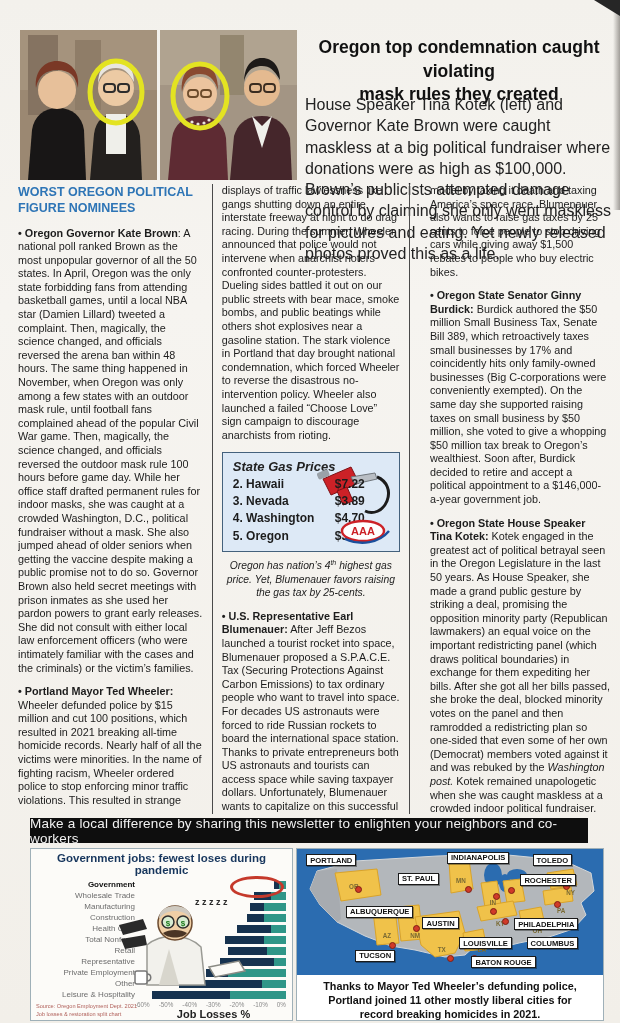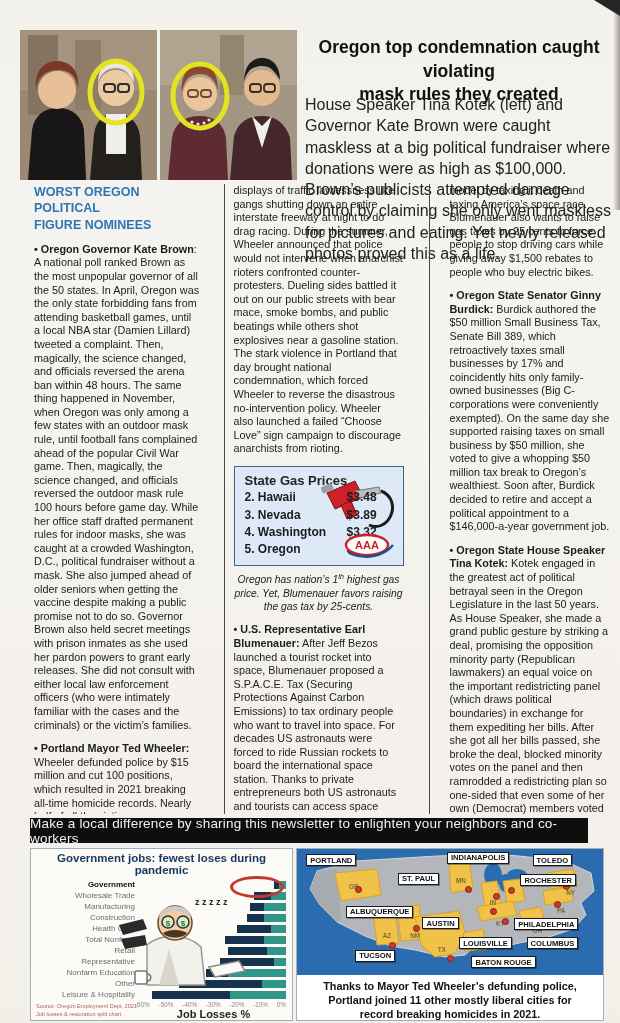--- a/index.html
+++ b/index.html
@@ -14,32 +14,32 @@
   .photo{flex:1;position:relative;overflow:hidden;background:#8d7c6a;}
   .photo svg{display:block;width:100%;height:100%;}
 
   
   .headline{position:absolute;left:303px;top:36px;width:312px;text-align:center;
             font-size:17.5px;font-weight:bold;line-height:1.35;color:#111;}
   .intro{position:absolute;left:305px;top:94px;width:308px;font-size:16px;line-height:1.33;color:#222;}
 
   
   .columns{position:absolute;left:18px;top:184px;width:592px;height:630px;display:flex;overflow:hidden;}
-  .col{font-size:10.8px;line-height:1.26;color:#1c1c1c;margin-left:16px;}
+  .col{font-size:10.8px;line-height:1.26;color:#1c1c1c;}
   .col1{width:196px;padding-right:8px;}
   .col2{width:188px;padding:0 9px;border-left:1px solid #4a4a4a;}
   .col3{width:190px;padding-left:20px;border-left:1px solid #4a4a4a;}
   .sect-title{color:#2e75b6;font-weight:bold;font-size:12.5px;line-height:1.3;margin-bottom:10px;}
   .para{margin:0 0 10px 0;}
   .b{font-weight:bold;}
   .it{font-style:italic;}
 
   
   .gas-box{position:relative;margin:4px 0 6px 0;border:1.2px solid #44617c;background:#dde9f6;padding:6px 8px 6px 10px;}
-  .gas-title-row{display:flex;align-items:flex-start;gap:6px;}
+  .gas-title-row{display:flex;align-items:flex-start;gap:6px;font-style:italic;}
   .gas-title{font-size:13px;font-weight:bold;color:#222;}
   .gas-row{display:flex;font-size:12px;font-weight:bold;line-height:1.45;}
   .gas-row .gs{width:102px;}
   .gas-rows{position:relative;z-index:2;width:150px;}
   .pump{position:absolute;right:4px;top:4px;width:78px;height:64px;z-index:1;}
   .aaa{position:absolute;right:8px;bottom:6px;width:52px;height:26px;z-index:3;}
   .gas-caption{font-size:10.3px;font-style:italic;text-align:center;line-height:1.3;margin:2px 0 10px 0;color:#222;}
   .sup{font-size:7px;vertical-align:super;}
 
   
@@ -155,43 +155,43 @@
           <rect x="0" y="14" width="12" height="7" rx="2" fill="#9aa1a8" transform="rotate(-22 6 17)"></rect>
           <path d="M20,34 L30,30 L36,44 L26,48 Z" fill="#cc2127" stroke="#7e1014" stroke-width="1"></path>
           <path d="M34,20 L58,16 L60,22 L38,27 Z" fill="#b9bec4" stroke="#70767c" stroke-width="1"></path>
         </svg>
         <div class="gas-title-row">
           <span class="gas-title">State Gas Prices</span>
         </div>
         <div class="gas-rows" id="gas-rows">
             <div class="gas-row">
               <span class="gs">2. Hawaii</span>
-              <span>$3.48</span>
+              <span>$7.22</span>
             </div>
             <div class="gas-row">
               <span class="gs">3. Nevada</span>
               <span>$3.89</span>
             </div>
             <div class="gas-row">
               <span class="gs">4. Washington</span>
-              <span>$3.32</span>
+              <span>$4.70</span>
             </div>
             <div class="gas-row">
               <span class="gs">5. Oregon</span>
               <span>$3.78</span>
             </div>
           </div>
         <svg class="aaa" viewBox="0 0 52 26">
           <ellipse cx="24" cy="12" rx="21" ry="10" fill="#fff" stroke="#cc2127" stroke-width="2.4"></ellipse>
           <text x="24" y="16" text-anchor="middle" font-size="11" font-weight="bold" fill="#cc2127" font-family="Liberation Sans, sans-serif">AAA</text>
           <path d="M6,20 C22,27 40,24 50,12" fill="none" stroke="#1b4f9c" stroke-width="2.4"></path>
         </svg>
       </div>
 
-      <div class="gas-caption"><span>Oregon has nation’s 1</span><span class="sup">th</span><span> highest gas price. Yet, Blumenauer favors raising the gas tax by 25-cents.</span></div>
+      <div class="gas-caption"><span>Oregon has nation’s 4</span><span class="sup">th</span><span> highest gas price. Yet, Blumenauer favors raising the gas tax by 25-cents.</span></div>
 
       <p class="para"><span class="b">• U.S. Representative Earl Blumenauer:</span><span>  After Jeff Bezos launched a tourist rocket into space, Blumenauer proposed a S.P.A.C.E. Tax (Securing Protections Against Carbon Emissions) to tax ordinary people who want to travel into space. For decades US astronauts were forced to ride Russian rockets to board the international space station. Thanks to private entrepreneurs both US astronauts and tourists can access space while saving taxpayer dollars. Unfortunately, Blumenauer wants to capitalize on this successful private</span></p>
     </div>
 
     <div class="col col3">
       <p class="para">model by taxing it death and taxing America’s space race. Blumenauer also wants to raise gas taxes by 25 cents to force people to stop driving cars while giving away $1,500 rebates to people who buy electric bikes.</p>
       <p class="para"><span class="b">• Oregon State Senator Ginny Burdick:</span><span> Burdick authored the $50 million Small Business Tax, Senate Bill 389, which retroactively taxes small businesses by 17% and coincidently hits only family-owned businesses (Big C-corporations were conveniently exempted). On the same day she supported raising taxes on small business by $50 million, she voted to give a whopping $50 million tax break to Oregon’s wealthiest. Soon after, Burdick decided to retire and accept a political appointment to a $146,000-a-year government job.</span></p>
       <p class="para"><span class="b">• Oregon State House Speaker Tina Kotek:</span><span>  Kotek engaged in the greatest act of political betrayal seen in the Oregon Legislature in the last 50 years. As House Speaker, she made a grand public gesture by striking a deal, promising the opposition minority party (Republican lawmakers) an equal voice on the important redistricting panel (which draws political boundaries) in exchange for them expediting her bills.   After she got all her bills passed, she broke the deal, blocked minority votes on the panel and then ramrodded a redistricting plan so one-sided that even some of her own (Democrat) members voted against it and was rebuked by the </span><span class="it">Washington post.</span><span>   Kotek remained unapologetic when she was caught maskless at a crowded indoor political fundraiser.</span></p>
     </div>
   </div>
@@ -252,21 +252,21 @@
           </div>
         </div>
         <div class="crow">
           <span class="clabel">Representative</span>
           <div class="ctrack">
             <div class="cdark" style="width: 36.6667%;"></div>
             <div class="cteal" style="width: 8.33333%;"></div>
           </div>
         </div>
         <div class="crow">
-          <span class="clabel">Nonfarm Education</span>
+          <span class="clabel">Private Employment</span>
           <div class="ctrack">
             <div class="cdark" style="width: 15%;"></div>
             <div class="cteal" style="width: 40%;"></div>
           </div>
         </div>
         <div class="crow">
           <span class="clabel">Other</span>
           <div class="ctrack">
             <div class="cdark" style="width: 56.6667%;"></div>
             <div class="cteal" style="width: 16.6667%;"></div>

